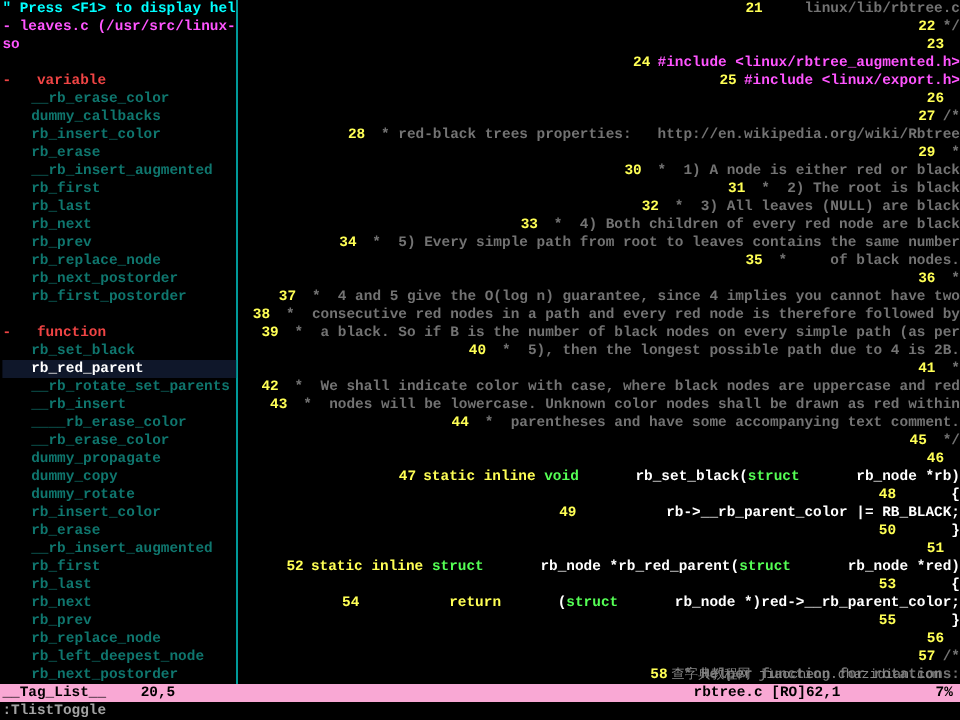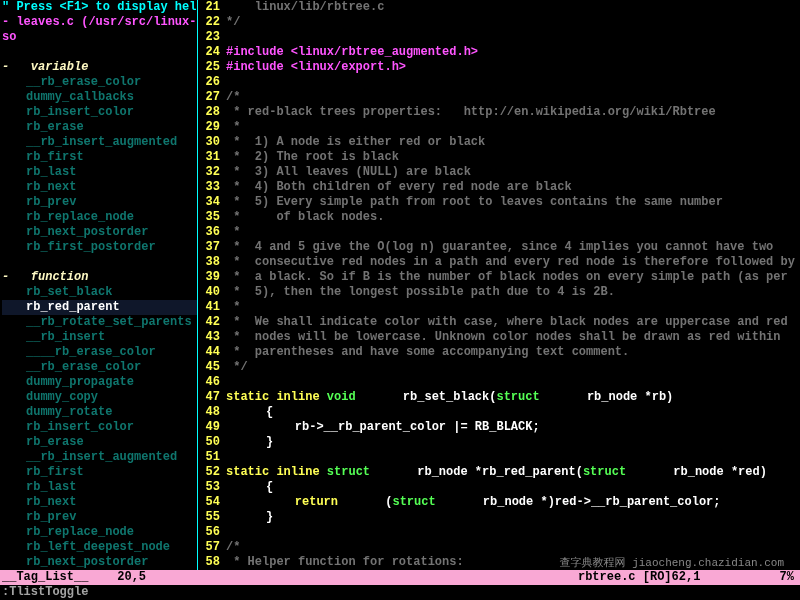--- a/index.html
+++ b/index.html
@@ -17,24 +17,24 @@
   .wrap { display: flex; height: 570px; }
   .sidebar {
     width: 198px;
     border-right: 1px solid #00ffff;
     overflow: hidden;
     padding-left: 2px;
   }
   .main { flex: 1; overflow: hidden; }
   .help-line { color: #00ffff; }
   .file-line { color: #ff55ff; }
-  .section-head { color: #fef9c3; font-style: italic; }
+  .section-head { color: #ef4444; }
   .sym { color: #0f766e; padding-left: 24px; cursor: pointer; }
   .sym.selected { background: #0f172a; color: #fff; }
-  .code-row { display: flex; }
+  .code-row { display: flex; justify-content: flex-end; }
   .lineno { color: #ffff55; width: 28px; text-align: right; padding-right: 6px; flex-shrink: 0; }
   .code { white-space: pre; }
   .c-com { color: #737373; }
   .c-kw { color: #ffff55; }
   .c-pre { color: #ff55ff; }
   .c-inc { color: #ff55ff; }
   .c-type { color: #55ff55; }
   .c-plain { color: #fff; padding-left: 40px; }
   .status {
     background: #f9a8d4;

